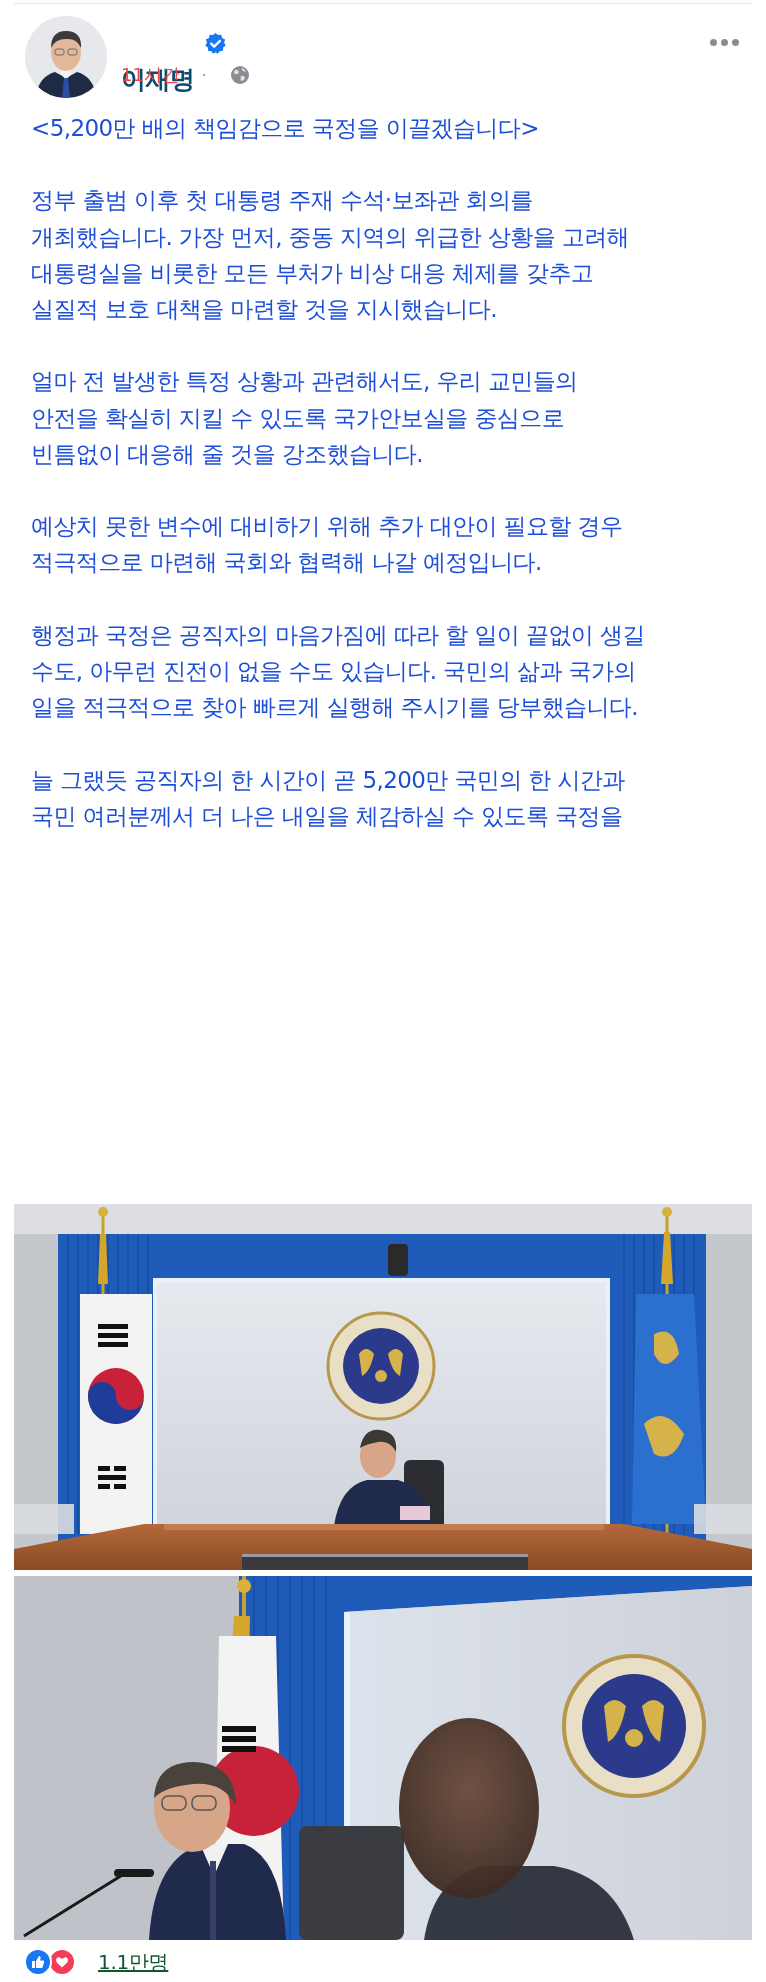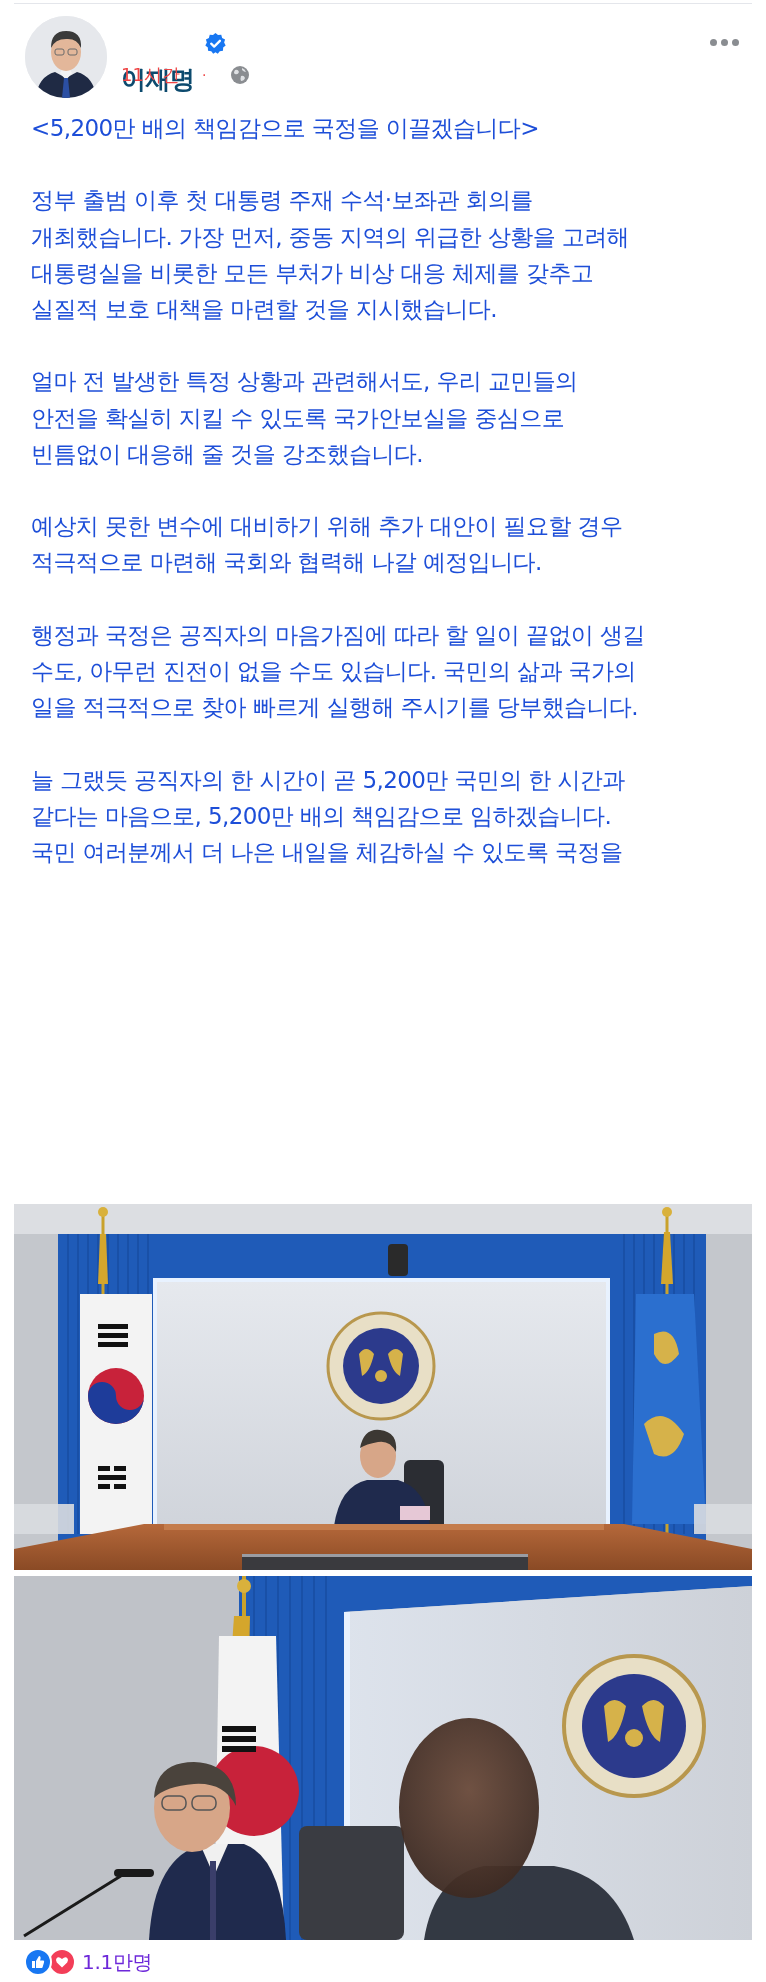--- a/index.html
+++ b/index.html
@@ -45,21 +45,21 @@
   .photo { position: absolute; left: 14px; width: 738px; overflow: hidden; background: #c9ccd3; }
   .photo-1 { top: 1204px; height: 366px; }
   .photo-2 { top: 1576px; height: 364px; }
   .photo svg { display: block; }
 
   
   .reactions { position: absolute; left: 24px; top: 1948px; height: 28px; display: flex; align-items: center; cursor: pointer; }
   .reaction-icon { width: 24px; height: 24px; border-radius: 50%; border: 2px solid #fff; display: flex; align-items: center; justify-content: center; }
   .like-icon { background: #1877f2; z-index: 2; }
   .love-icon { background: #f33e58; margin-left: -4px; z-index: 1; }
-  .reaction-count { margin-left: 6px; font-size: 20px; color: #6d28d9; letter-spacing: -0.3px; }
+  .reaction-count { margin-left: 22px; font-size: 20px; color: #14532d; letter-spacing: -0.3px; text-decoration: underline; }
 </style>
 </head>
 <body>
 
 <div class="top-divider"></div>
 
 <div class="avatar">
   <svg width="82" height="82" viewBox="0 0 82 82">
     <rect width="82" height="82" fill="#e6e8ec"></rect>
     <path d="M10 82 Q14 60 30 56 L41 62 L52 56 Q68 60 72 82 Z" fill="#1f2a44"></path>
@@ -113,21 +113,20 @@
     <span>예상치 못한 변수에 대비하기 위해 추가 대안이 필요할 경우</span>
     <span>적극적으로 마련해 국회와 협력해 나갈 예정입니다.</span>
   </p>
   <p>
     <span>행정과 국정은 공직자의 마음가짐에 따라 할 일이 끝없이 생길</span>
     <span>수도, 아무런 진전이 없을 수도 있습니다. 국민의 삶과 국가의</span>
     <span>일을 적극적으로 찾아 빠르게 실행해 주시기를 당부했습니다.</span>
   </p>
   <p>
     <span>늘 그랬듯 공직자의 한 시간이 곧 5,200만 국민의 한 시간과</span>
-    <span>같다는 마음으로, 5,200만 배의 책임감으로 임하겠습니다.</span>
     <span>국민 여러분께서 더 나은 내일을 체감하실 수 있도록 국정을</span>
   </p>
 </div>
 
 <div class="photo photo-1" title="Presidential meeting room: man seated at center of wooden conference table, blue wall panel, national flag left, presidential flag right, presidential seal">
   <svg width="738" height="366" viewBox="0 0 738 366">
     <defs>
       <linearGradient id="wall1" x1="0" y1="0" x2="0" y2="1">
           <stop offset="0" stop-color="#e6e9ee"></stop>
           <stop offset="1" stop-color="#cfd3da"></stop>

